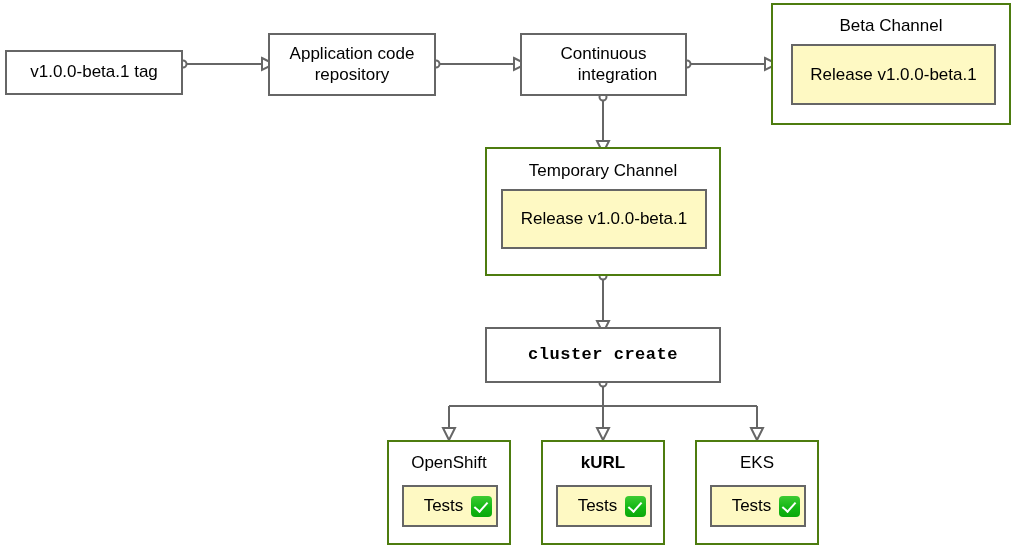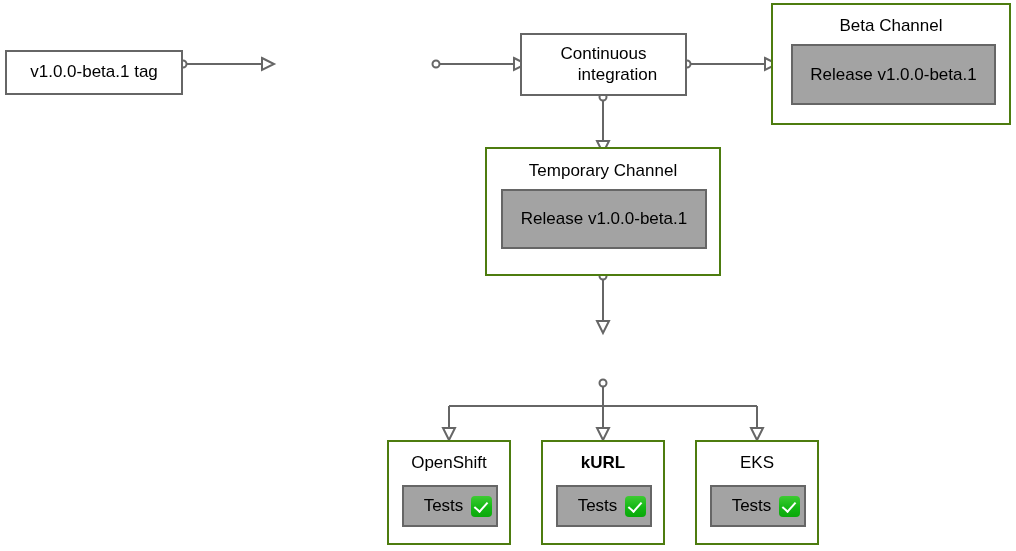--- a/index.html
+++ b/index.html
@@ -49,21 +49,21 @@
     left: 0;
     right: 0;
     text-align: center;
     font-size: 17px;
     color: #000000;
   }
   .inner-node {
     position: absolute;
     box-sizing: border-box;
     border: 2px solid #666666;
-    background: #a3a3a3;
+    background: #fef9c3;
     display: flex;
     align-items: center;
     justify-content: center;
     font-size: 17px;
     color: #000000;
     white-space: nowrap;
   }
   .tests-inner {
     gap: 8px;
     padding-left: 16px;
@@ -161,20 +161,26 @@
       <polygon class="arrowhead" points="443,428 455,428 449,440"></polygon>
       <polygon class="arrowhead" points="597,428 609,428 603,440"></polygon>
       <polygon class="arrowhead" points="751,428 763,428 757,440"></polygon>
     </g>
   </svg>
 
   <div class="node" style="left:5px; top:42px; width:178px; height:45px;margin-top:8px;">
     <span>v1.0.0-beta.1 tag</span>
   </div>
 
+  <div class="node" style="left:268px; top:33px; width:168px; height:63px;">
+    <span style="display:block;">
+      <span style="display:block;">Application code</span>
+      <span style="display:block;">repository</span>
+    </span>
+  </div>
 
   <div class="node" style="left:520px; top:33px; width:167px; height:63px;">
     <span style="display:block;">
       <span style="display:block;">Continuous</span>
       <span style="display:block;margin-left:28px;">integration</span>
     </span>
   </div>
 
   <div class="group" style="left:771px; top:3px; width:240px; height:122px;">
     <div class="group-title" style="top:11px;">Beta Channel</div>
@@ -183,20 +189,23 @@
     </div>
   </div>
 
   <div class="group" style="left:485px; top:147px; width:236px; height:129px;">
     <div class="group-title" style="top:12px;">Temporary Channel</div>
     <div class="inner-node" style="left:14px; top:40px; width:206px; height:60px;">
       <span>Release v1.0.0-beta.1</span>
     </div>
   </div>
 
+  <div class="node mono" style="left:485px; top:327px; width:236px; height:56px;">
+    <span>cluster create</span>
+  </div>
 
   <div class="group" style="left:387px; top:440px; width:124px; height:105px;">
     <div class="group-title" style="top:11px;">OpenShift</div>
     <div class="inner-node tests-inner" style="left:13px; top:43px; width:96px; height:42px;">
       <span>Tests</span>
       <span class="check-badge"></span>
     </div>
   </div>
 
   <div class="group" style="left:541px; top:440px; width:124px; height:105px;">

